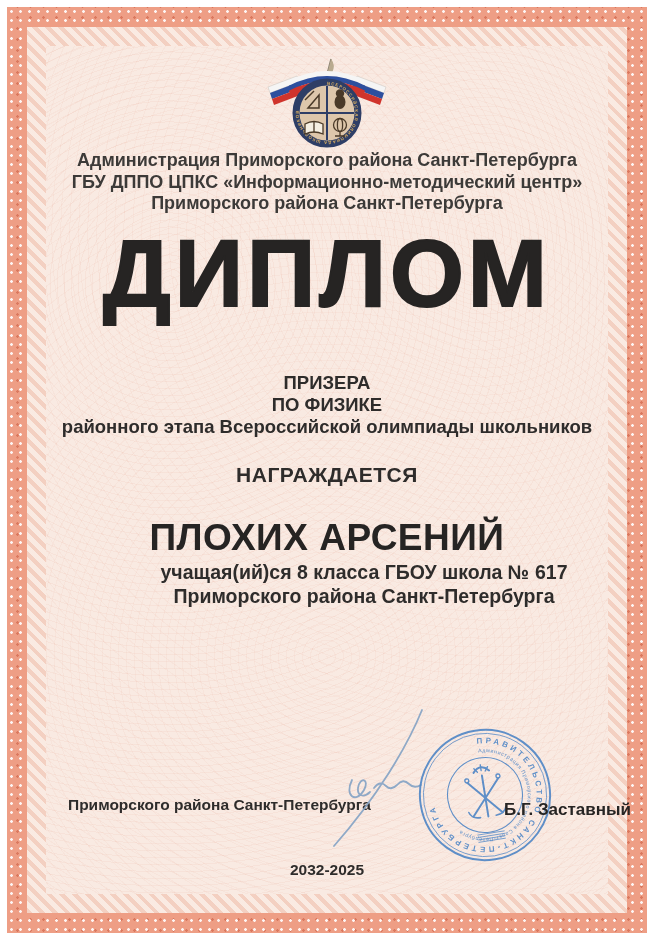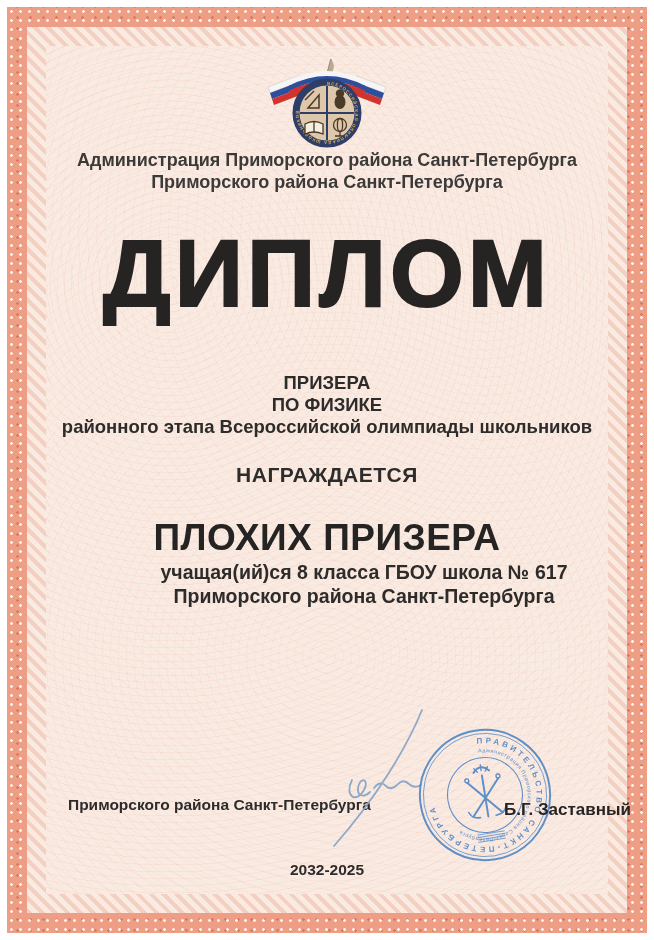--- a/index.html
+++ b/index.html
@@ -118,34 +118,35 @@
         <g stroke="#4a3a28" stroke-width="1.3" fill="none">
           <circle cx="79" cy="69" r="6.5"></circle>
           <ellipse cx="79" cy="69" rx="2.6" ry="6.5"></ellipse>
           <path d="M79,75.5 L79,80 M74,80 L84,80"></path>
         </g>
       </g>
     </svg>
 
     <div class="center org">
       <div>Администрация Приморского района Санкт-Петербурга</div>
+      <div>ГБУ ДППО ЦПКС «Информационно-методический центр»</div>
       <div>Приморского района Санкт-Петербурга</div>
     </div>
 
     <div class="center title">ДИПЛОМ</div>
 
     <div class="center award">
       <div>ПРИЗЕРА</div>
       <div>ПО ФИЗИКЕ</div>
       <div>районного этапа Всероссийской олимпиады школьников</div>
     </div>
 
     <div class="center awarded">НАГРАЖДАЕТСЯ</div>
 
-    <div class="center recipient-name">ПЛОХИХ ПРИЗЕРА</div>
+    <div class="center recipient-name">ПЛОХИХ АРСЕНИЙ</div>
     <div class="center recipient-details">
       <div>учащая(ий)ся 8 класса ГБОУ школа № 617</div>
       <div>Приморского района Санкт-Петербурга</div>
     </div>
 
     <div class="sign-left">
       <div>Приморского района Санкт-Петербурга</div>
     </div>
 
     <svg class="signature-svg" width="130" height="152" viewBox="0 0 130 152">

